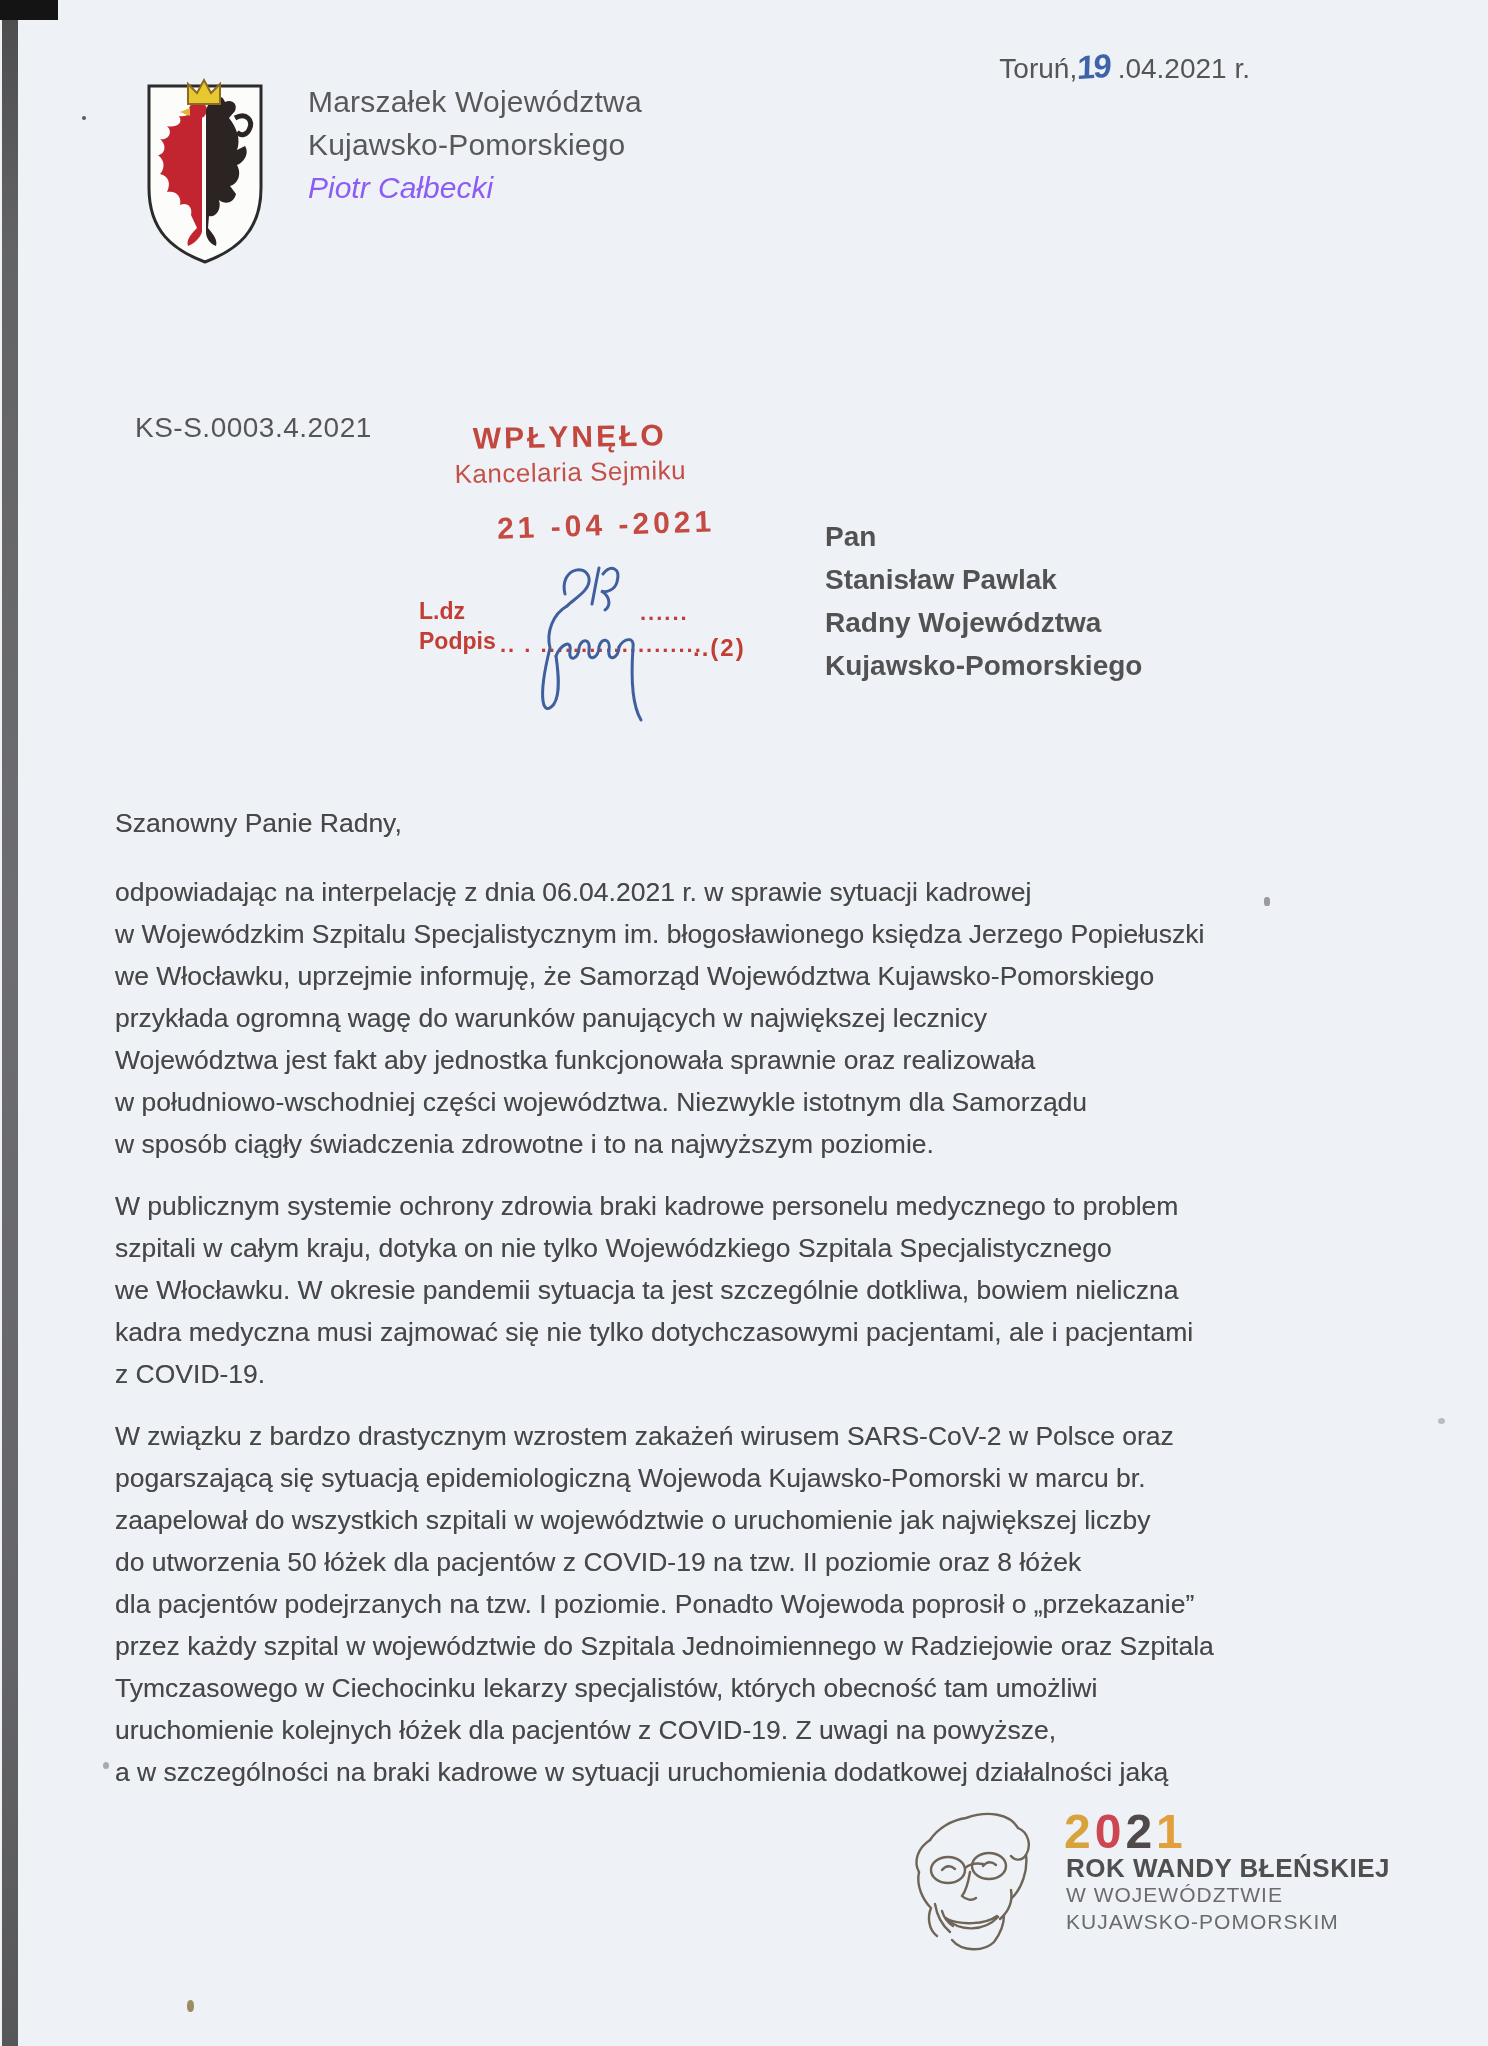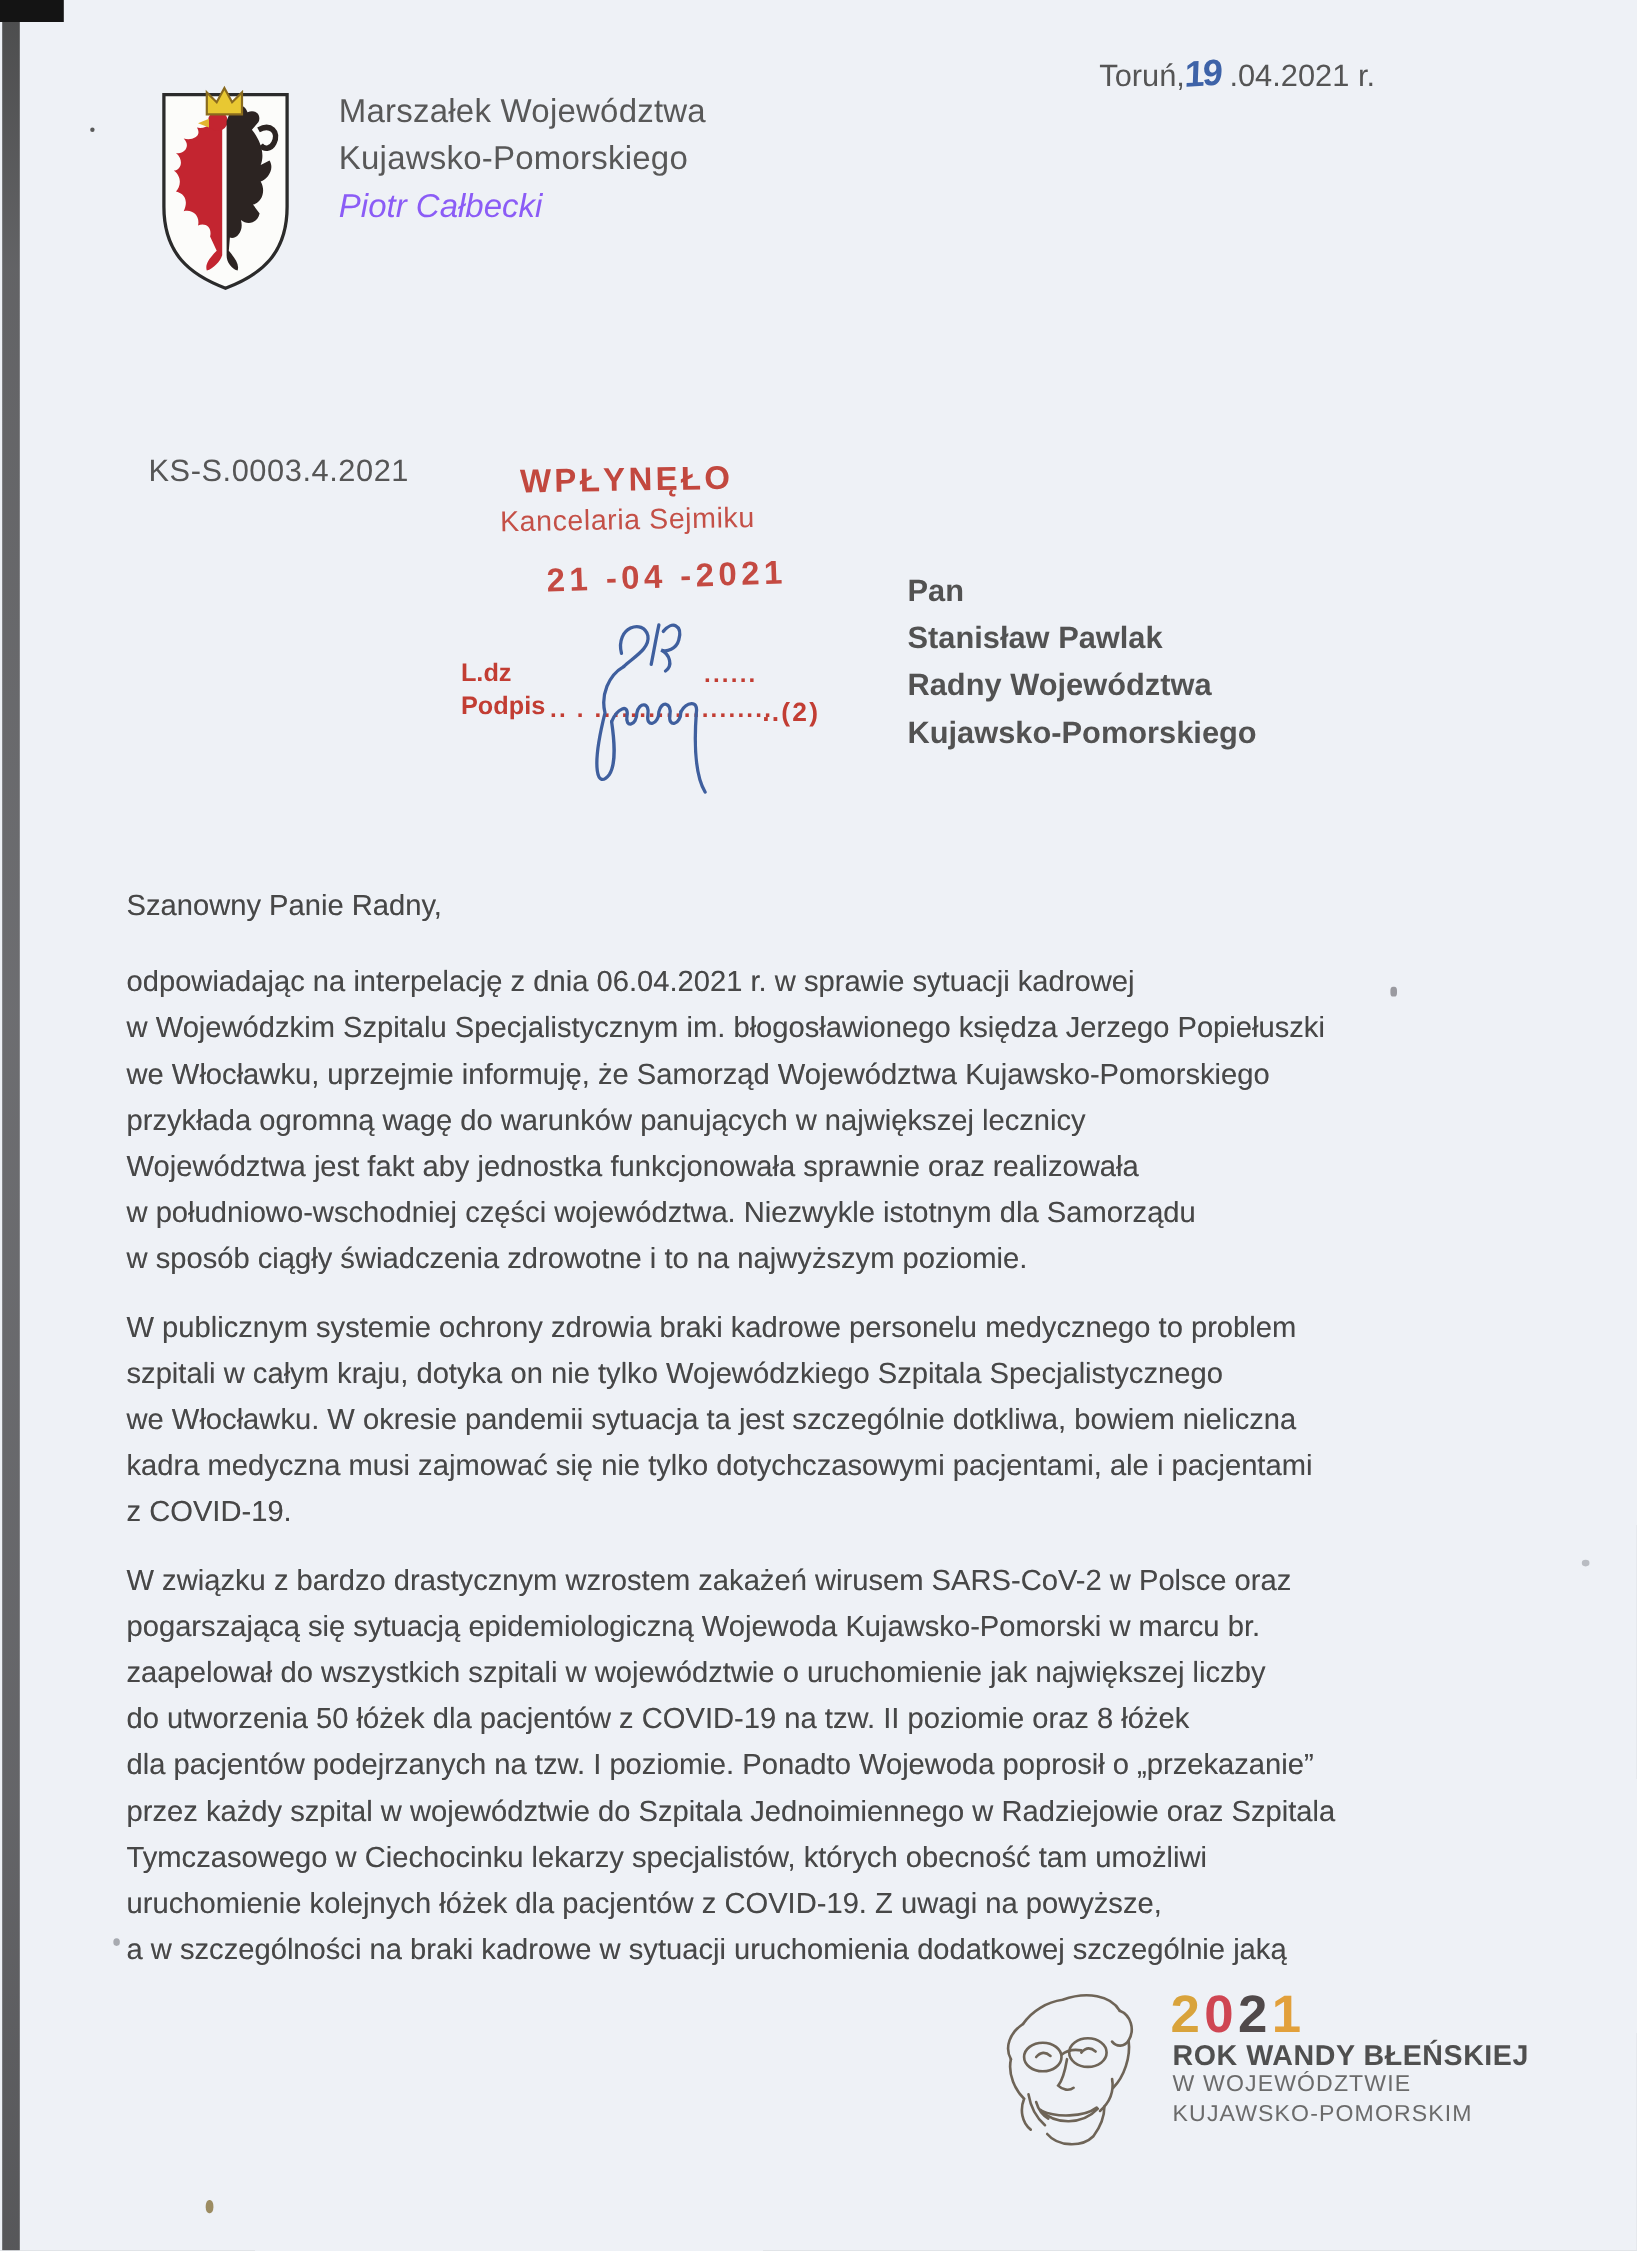--- a/index.html
+++ b/index.html
@@ -145,21 +145,21 @@
       </div>
     <div class="para">
         <div>W związku z bardzo drastycznym wzrostem zakażeń wirusem SARS-CoV-2 w Polsce oraz</div>
         <div>pogarszającą się sytuacją epidemiologiczną Wojewoda Kujawsko-Pomorski w marcu br.</div>
         <div>zaapelował do wszystkich szpitali w województwie o uruchomienie jak największej liczby</div>
         <div>do utworzenia 50 łóżek dla pacjentów z COVID-19 na tzw. II poziomie oraz 8  łóżek</div>
         <div>dla pacjentów podejrzanych na tzw. I poziomie. Ponadto Wojewoda poprosił o „przekazanie”</div>
         <div>przez każdy szpital w województwie do Szpitala Jednoimiennego w Radziejowie oraz Szpitala</div>
         <div>Tymczasowego w Ciechocinku lekarzy specjalistów, których obecność tam umożliwi</div>
         <div>uruchomienie kolejnych łóżek dla pacjentów z COVID-19. Z uwagi na powyższe,</div>
-        <div>a w szczególności na braki kadrowe w sytuacji uruchomienia dodatkowej szczególnie jaką</div>
+        <div>a w szczególności na braki kadrowe w sytuacji uruchomienia dodatkowej działalności jaką</div>
       </div>
   </div>
 
   <div class="face">
     <svg width="156" height="180" viewBox="0 0 156 180" fill="none">
       <g stroke="#6e6457" stroke-width="2.4" stroke-linecap="round">
         <path d="M32,42 C20,50 15,63 21,74"></path>
         <path d="M32,42 C40,30 54,22 68,20 C90,12 112,16 120,30"></path>
         <path d="M120,30 C130,34 134,47 128,57 C124,63 117,63 113,58"></path>
         <path d="M21,74 C18,88 25,102 33,110 C29,120 31,132 39,138"></path>

